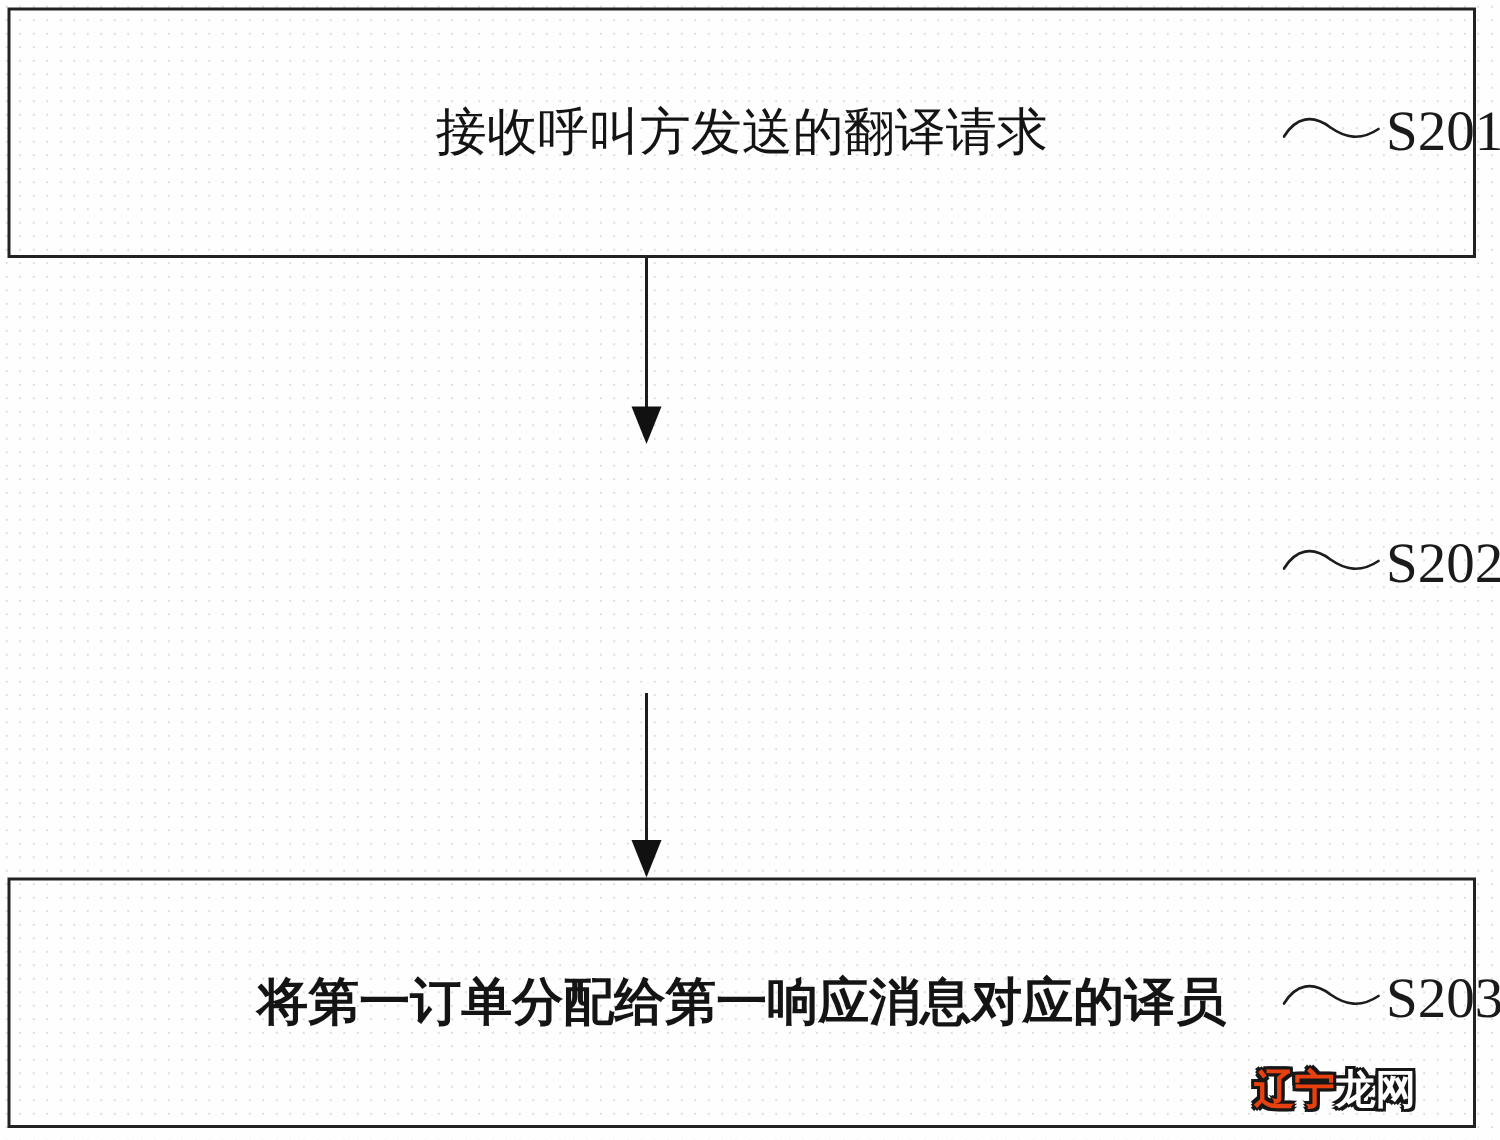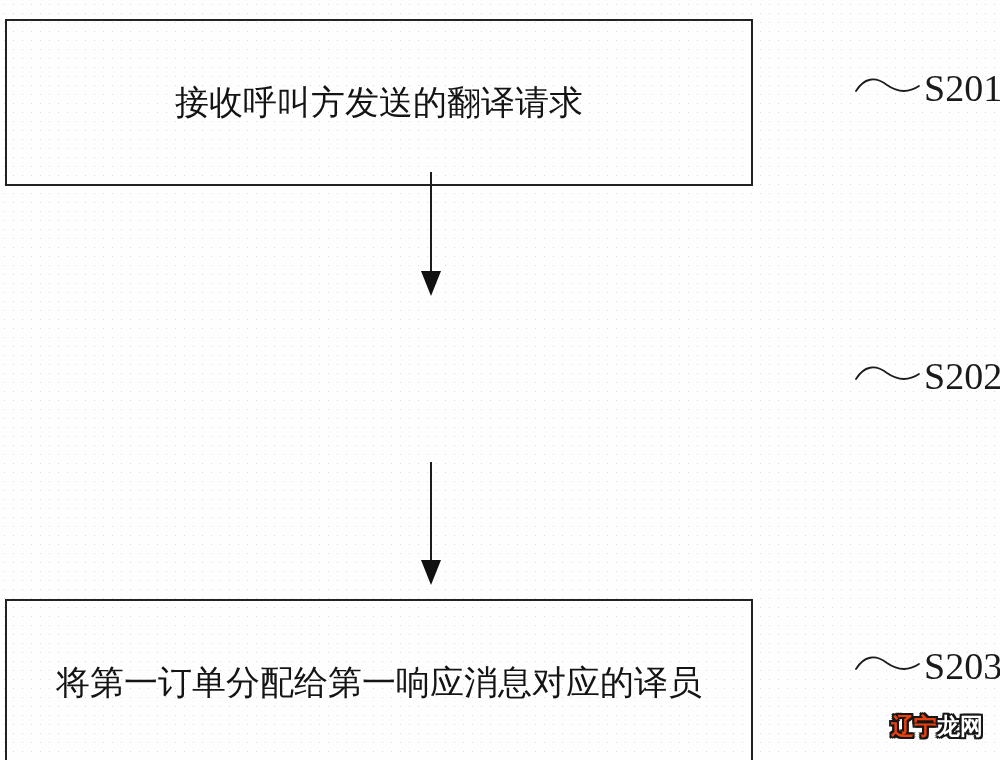--- a/index.html
+++ b/index.html
@@ -16,39 +16,38 @@
     background-image: radial-gradient(#dcdcdc 0.8px, transparent 0.9px);
     background-size: 9px 9px;
     overflow: hidden;
     font-family: "Liberation Serif", "DejaVu Serif", serif;
     color: #141414;
   }
 
   .step-box {
     position: absolute;
     left: 5px;
-    width: 748px;
+    width: 979px;
     border: 2px solid #222222;
     box-sizing: border-box;
     display: flex;
     align-items: center;
     justify-content: center;
     text-align: center;
     background: transparent;
-    margin-top: 14px;
   }
   .step-text {
     font-size: 34px;
     line-height: 50px;
     letter-spacing: 0px;
     color: #141414;
   }
   #box-1 { top: 5px;   height: 167px; }
   #box-2 { top: 296px; height: 166px; }
-  #box-3 { top: 585px; height: 167px; }
+  #box-3 { top: 585px; height: 167px; font-weight: bold; }
   #box-2 .step-text { padding: 0 2px; }
 
   .arrow {
     position: absolute;
     left: 421px;
     width: 20px;
   }
   .arrow .shaft {
     position: absolute;
     left: 9px;
@@ -84,25 +83,25 @@
   .squiggle { display: block; margin-right: 3px; }
   .step-label {
     font-size: 38px;
     line-height: 40px;
     color: #1a1a1a;
     white-space: nowrap;
   }
 
   .watermark {
     position: absolute;
-    left: 891px;
+    left: 836px;
     top: 706px;
     font-family: "Liberation Sans", "DejaVu Sans", sans-serif;
     font-weight: bold;
-    font-size: 23px;
+    font-size: 27px;
     line-height: 40px;
     letter-spacing: 0px;
     white-space: nowrap;
     text-shadow:
       -2px -2px 0 #161616, 2px -2px 0 #161616,
       -2px  2px 0 #161616, 2px  2px 0 #161616,
       -2px  0   0 #161616, 2px  0   0 #161616,
        0   -2px 0 #161616, 0    2px 0 #161616;
   }
   .watermark .wm-red   { color: #e8400f; }

